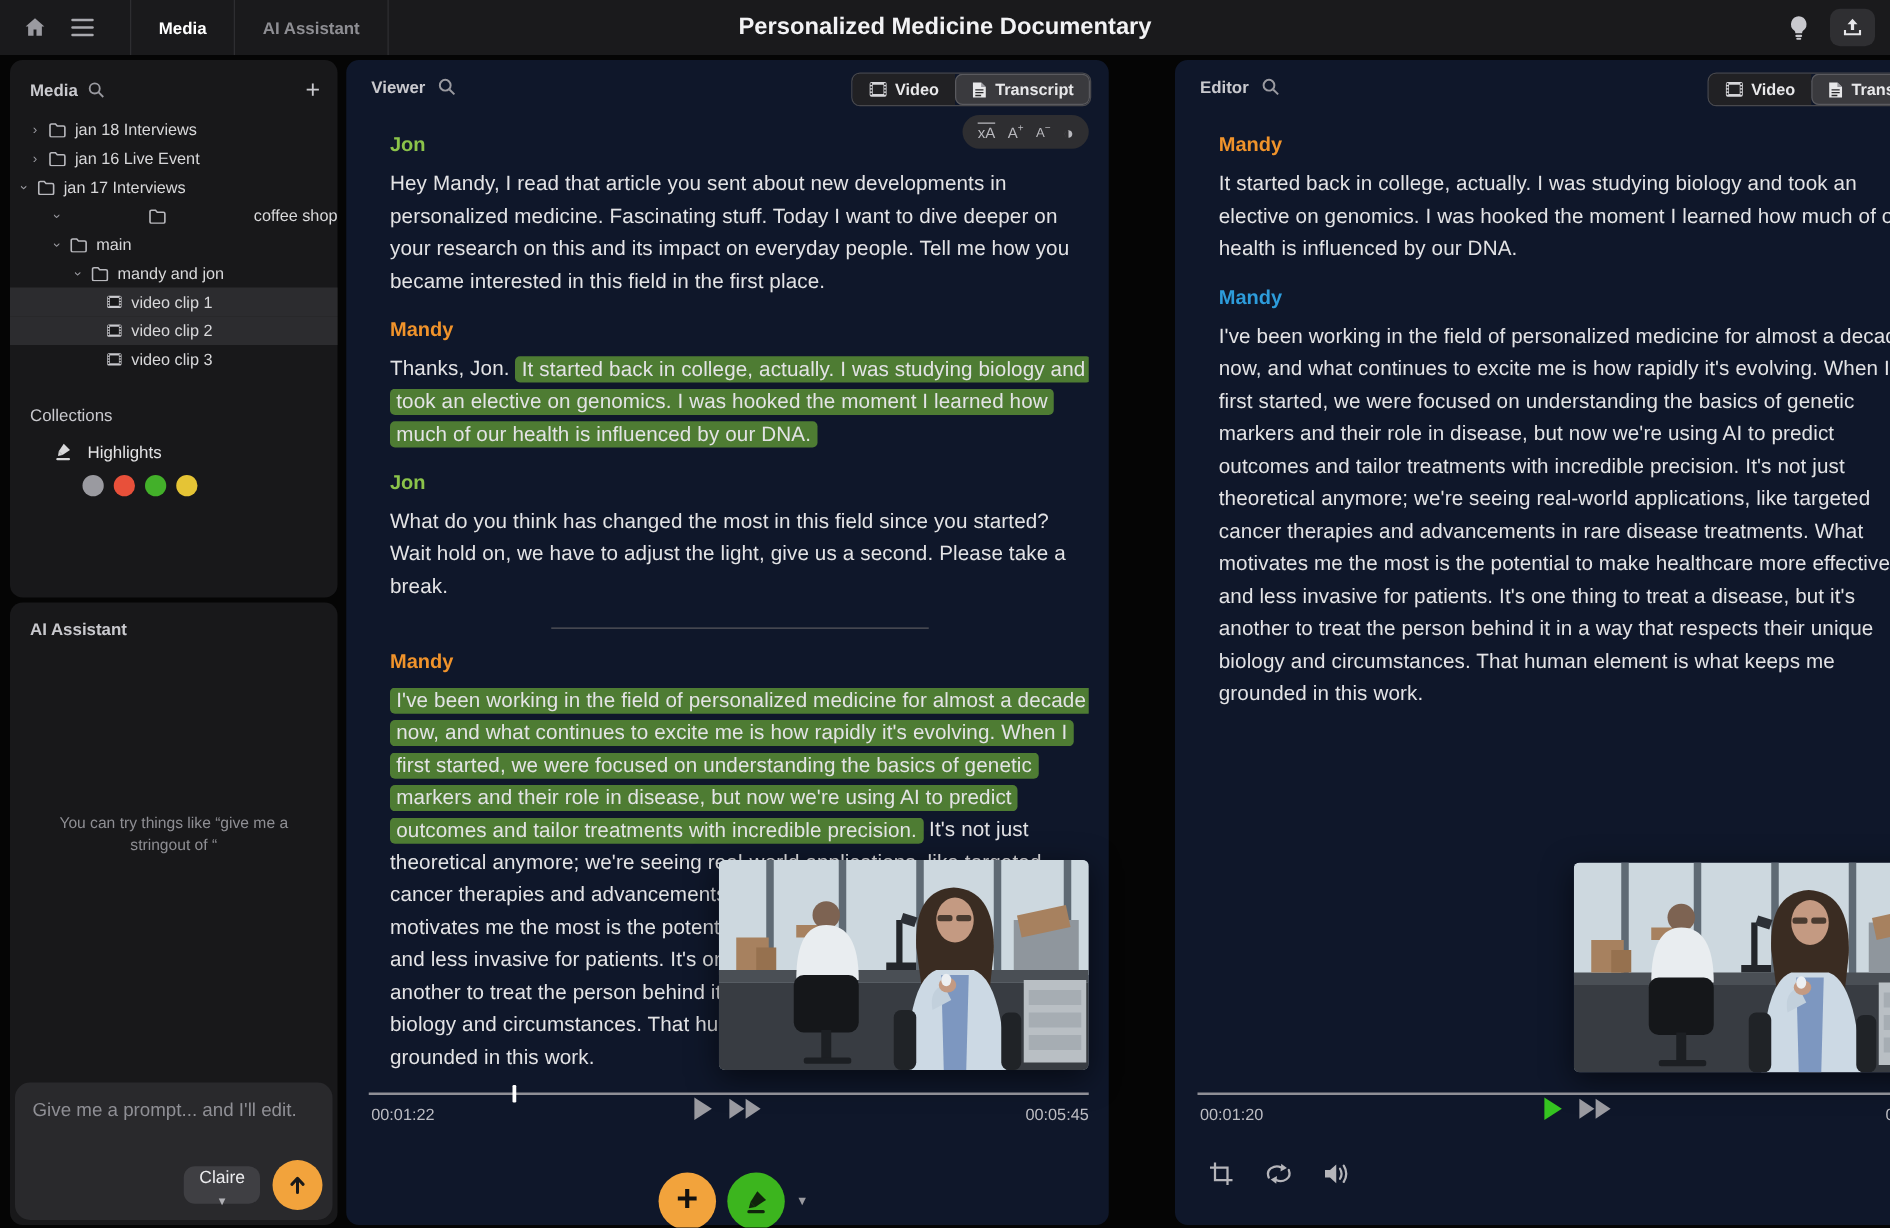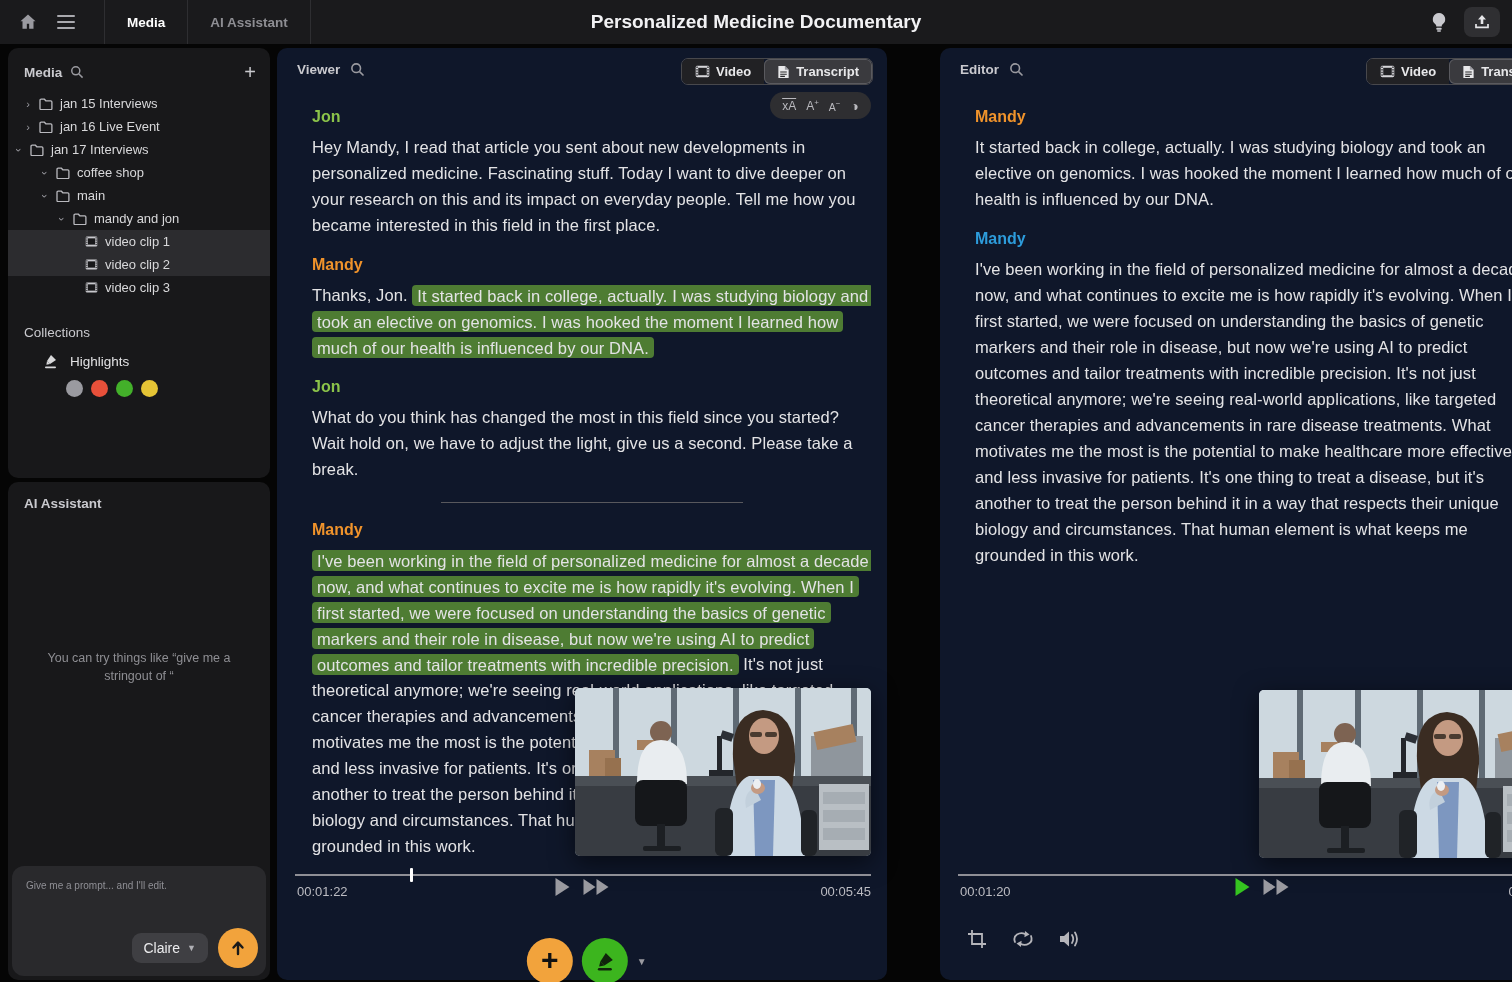--- a/index.html
+++ b/index.html
@@ -47,24 +47,24 @@
     font-size:13.5px; color:#e2e2e4; cursor:pointer; }
   .dots-row { display:flex; gap:8px; padding:8px 0 0 58px; }
   .dot { width:17px; height:17px; border-radius:50%; cursor:pointer; }
 
   
   .assistant-head { padding:14px 16px; font-size:13.5px; font-weight:700; color:#c9c9ce; }
   .assistant-hint { position:absolute; top:168px; left:50%; transform:translateX(-50%);
     width:216px; text-align:center; font-size:12.5px; line-height:1.4; color:#8e8e93; }
   .prompt-box { position:absolute; left:4px; right:4px; bottom:4px; height:110px;
     background:#29292c; border-radius:12px; cursor:text; }
-  .prompt-placeholder { padding:14px 14px; font-size:10px; color:#8f8f95; }
+  .prompt-placeholder { padding:14px 14px; font-size:15px; color:#8f8f95; }
   .prompt-actions { position:absolute; right:8px; bottom:8px; display:flex; align-items:center; gap:10px; }
   .voice-pill { background:#3f3f43; border-radius:9px; height:30px; display:flex; align-items:center;
-    gap:7px; padding:0 12px; font-size:14px; color:#ececee; cursor:pointer; }
+    gap:7px; padding:0 12px; font-size:14px; color:#ececee; cursor:pointer;flex-direction:column; }
   .voice-pill .caret { font-size:9px; color:#b0b0b5; }
   .send-btn { width:40px; height:40px; border-radius:50%; background:#f2a33c;
     display:flex; align-items:center; justify-content:center; cursor:pointer; }
 
   
   .pane-head { position:absolute; top:14px; left:20px; display:flex; align-items:center; gap:10px;
     font-size:13.5px; font-weight:700; color:#c9c9ce; }
   .seg-toggle { position:absolute; top:10px; display:flex; border:1px solid #48484c;
     border-radius:7px; overflow:hidden; height:27px; }
   .viewer-panel .seg-toggle { right:14px; }
@@ -224,37 +224,37 @@
       </svg>
       <span class="spacer"></span>
       <span class="plus-glyph">+</span>
     </div>
     <div class="tree" id="media-tree">
         <div class="tree-row" style="padding-left: 14px;">
           <span class="chev">›</span>
           <svg width="14" height="12" viewBox="0 0 14 12" style="margin-left:5px;">
             <path d="M1 2.4 a1.2 1.2 0 0 1 1.2-1.2 h3.2 l1.4 1.6 h4.9 a1.2 1.2 0 0 1 1.2 1.2 v6.4 a1.2 1.2 0 0 1-1.2 1.2 H2.2 A1.2 1.2 0 0 1 1 10.4Z" fill="none" stroke="#b9b9be" stroke-width="1.3"></path>
           </svg>
-          <span class="tree-label">jan 15 Interviews</span>
+          <span class="tree-label">jan 18 Interviews</span>
         </div>
         <div class="tree-row" style="padding-left: 14px;">
           <span class="chev">›</span>
           <svg width="14" height="12" viewBox="0 0 14 12" style="margin-left:5px;">
             <path d="M1 2.4 a1.2 1.2 0 0 1 1.2-1.2 h3.2 l1.4 1.6 h4.9 a1.2 1.2 0 0 1 1.2 1.2 v6.4 a1.2 1.2 0 0 1-1.2 1.2 H2.2 A1.2 1.2 0 0 1 1 10.4Z" fill="none" stroke="#b9b9be" stroke-width="1.3"></path>
           </svg>
           <span class="tree-label">jan 16 Live Event</span>
         </div>
         <div class="tree-row" style="padding-left: 5px;">
           <span class="chev" style="transform:rotate(90deg);">›</span>
           <svg width="14" height="12" viewBox="0 0 14 12" style="margin-left:5px;">
             <path d="M1 2.4 a1.2 1.2 0 0 1 1.2-1.2 h3.2 l1.4 1.6 h4.9 a1.2 1.2 0 0 1 1.2 1.2 v6.4 a1.2 1.2 0 0 1-1.2 1.2 H2.2 A1.2 1.2 0 0 1 1 10.4Z" fill="none" stroke="#b9b9be" stroke-width="1.3"></path>
           </svg>
           <span class="tree-label">jan 17 Interviews</span>
         </div>
-        <div class="tree-row" style="padding-left: 31px;">
+        <div class="tree-row" style="padding-left: 31px; justify-content: space-between;">
           <span class="chev" style="transform:rotate(90deg);">›</span>
           <svg width="14" height="12" viewBox="0 0 14 12" style="margin-left:5px;">
             <path d="M1 2.4 a1.2 1.2 0 0 1 1.2-1.2 h3.2 l1.4 1.6 h4.9 a1.2 1.2 0 0 1 1.2 1.2 v6.4 a1.2 1.2 0 0 1-1.2 1.2 H2.2 A1.2 1.2 0 0 1 1 10.4Z" fill="none" stroke="#b9b9be" stroke-width="1.3"></path>
           </svg>
           <span class="tree-label">coffee shop</span>
         </div>
         <div class="tree-row" style="padding-left: 31px;">
           <span class="chev" style="transform:rotate(90deg);">›</span>
           <svg width="14" height="12" viewBox="0 0 14 12" style="margin-left:5px;">
             <path d="M1 2.4 a1.2 1.2 0 0 1 1.2-1.2 h3.2 l1.4 1.6 h4.9 a1.2 1.2 0 0 1 1.2 1.2 v6.4 a1.2 1.2 0 0 1-1.2 1.2 H2.2 A1.2 1.2 0 0 1 1 10.4Z" fill="none" stroke="#b9b9be" stroke-width="1.3"></path>

